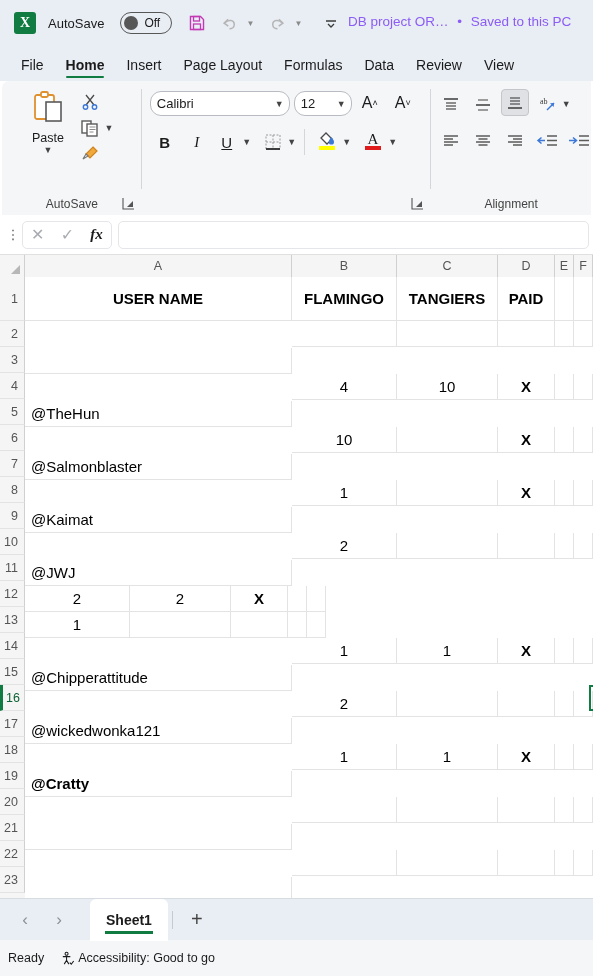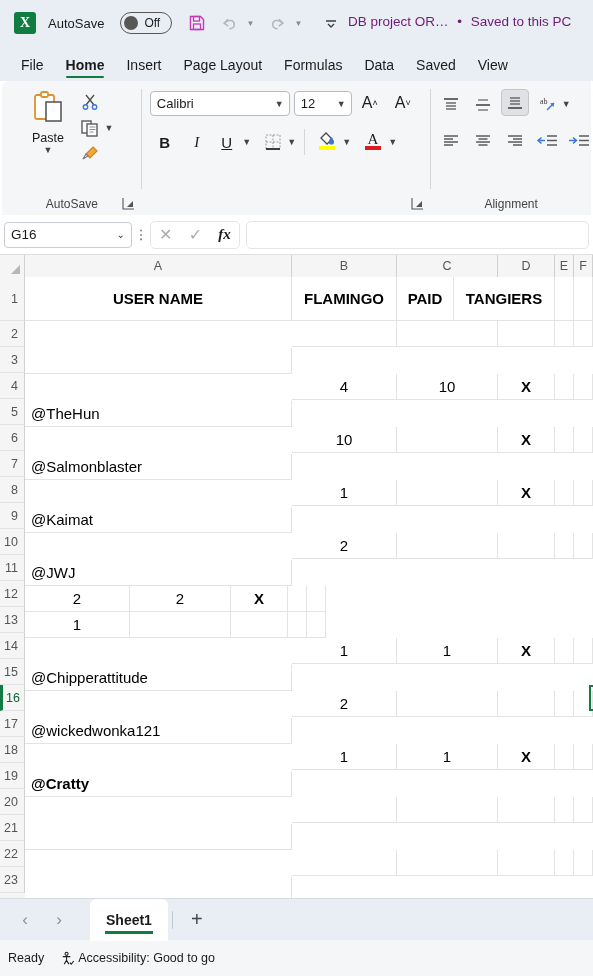--- a/index.html
+++ b/index.html
@@ -41,21 +41,21 @@
   .tb-icon {
     width: 30px; height: 30px; display:flex; align-items:center;
     justify-content:center; margin-left: 2px;
   }
   .save-ic { color:#c239b3; }
   .undo-ic, .redo-ic { color:#b5b5b5; }
   .caret-sm { font-size:8px; color:#8a8a8a; margin-left:-4px; }
   .tb-dd { width:16px; height:30px; display:flex;align-items:center;justify-content:center;}
   #doc-title {
     position:absolute; left:348px; top:14px;
-    font-size:13.5px; color:#701a75; white-space:nowrap;
+    font-size:13.5px; color:#8b5cf6; white-space:nowrap;
   }
   #doc-title .dot { margin:0 5px; }
 
   
   #ribbon-tabs {
     height: 35px; background: #e9edf4;
     display: flex; align-items: flex-end; padding-left: 10px;
   }
   .rtab {
     font-size: 14px; color: #1b1b1b; padding: 0 11px 8px 11px;
@@ -97,21 +97,21 @@
   #paste-btn .cv { font-size:9px; color:#444; line-height:10px;}
   .mini-btn {
     position:absolute; width:28px; height:26px;
     display:flex;align-items:center;justify-content:center;
   }
 
   
   #grp-font { width: 290px; }
   .combo {
     position:absolute; background:#fff; border:1px solid #b8bcc2;
-    border-radius:4px; height:25px; display:flex; align-items:center;
+    border-radius:11px; height:25px; display:flex; align-items:center;
     font-size:13px; color:#1b1b1b; padding-left:6px;
   }
   .combo .cb-caret {
     position:absolute; right:5px; font-size:9px; color:#444;
   }
   .fbtn {
     position:absolute; width:26px; height:26px;
     display:flex; align-items:center; justify-content:center;
     font-size:15px; color:#1b1b1b;
   }
@@ -280,21 +280,21 @@
   </div>
 </div>
 
 <div id="ribbon-tabs">
   <div class="rtab">File</div>
   <div class="rtab active">Home</div>
   <div class="rtab">Insert</div>
   <div class="rtab">Page Layout</div>
   <div class="rtab">Formulas</div>
   <div class="rtab">Data</div>
-  <div class="rtab">Saved</div>
+  <div class="rtab">Review</div>
   <div class="rtab">View</div>
 </div>
 
 <div id="ribbon">
 
   <div class="rgroup" id="grp-clipboard">
     <div id="paste-btn">
       <svg width="40" height="40" viewBox="0 0 40 40">
         <rect x="7" y="6" width="19" height="24" rx="2" fill="#fff" stroke="#e0912f" stroke-width="1.8"></rect>
         <rect x="13" y="3" width="7" height="5" rx="1.5" fill="#fff" stroke="#e0912f" stroke-width="1.8"></rect>
@@ -449,24 +449,20 @@
       </svg>
     </div>
 
     <div class="rgroup-label">Alignment</div>
     <div class="dialog-launcher" style="right:-14px;"></div>
 
   </div>
 </div>
 
 <div id="formula-row">
-  <div id="namebox">
-    <span>G16</span>
-    <span class="nb-caret">⌄</span>
-  </div>
   <div id="fb-dots">⋮</div>
   <div id="fb-btns">
     <span class="g">✕</span>
     <span class="g">✓</span>
     <span class="fx">fx</span>
   </div>
   <div id="fb-input"></div>
 </div>
 
 <div id="grid-wrap">
@@ -506,22 +502,22 @@
         <div class="rowcell" style="height: 26px;">19</div>
         <div class="rowcell" style="height: 26px;">20</div>
         <div class="rowcell" style="height: 26px;">21</div>
         <div class="rowcell" style="height: 26px;">22</div>
         <div class="rowcell" style="height: 26px;">23</div>
       </div>
     <div id="cells">
         <div class="gridrow">
           <div class="cell c-ctr bold" style="width: 267px; height: 44px;">USER NAME</div>
           <div class="cell c-ctr bold" style="width: 105px; height: 44px;">FLAMINGO</div>
+          <div class="cell c-ctr bold" style="width: 101px; height: 44px;">TANGIERS</div>
           <div class="cell c-ctr bold" style="width: 57px; height: 44px;">PAID</div>
-          <div class="cell c-ctr bold" style="width: 101px; height: 44px;">TANGIERS</div>
           <div class="cell c-ctr" style="width: 19px; height: 44px;"></div>
           <div class="cell c-ctr" style="width: 19px; height: 44px;"></div>
         </div>
         <div class="gridrow">
           <div class="cell c-left" style="width: 267px; height: 26px;"></div>
           <div class="cell c-ctr" style="width: 105px; height: 26px;"></div>
           <div class="cell c-ctr" style="width: 101px; height: 26px;"></div>
           <div class="cell c-ctr" style="width: 57px; height: 26px;"></div>
           <div class="cell c-ctr" style="width: 19px; height: 26px;"></div>
           <div class="cell c-ctr" style="width: 19px; height: 26px;"></div>

